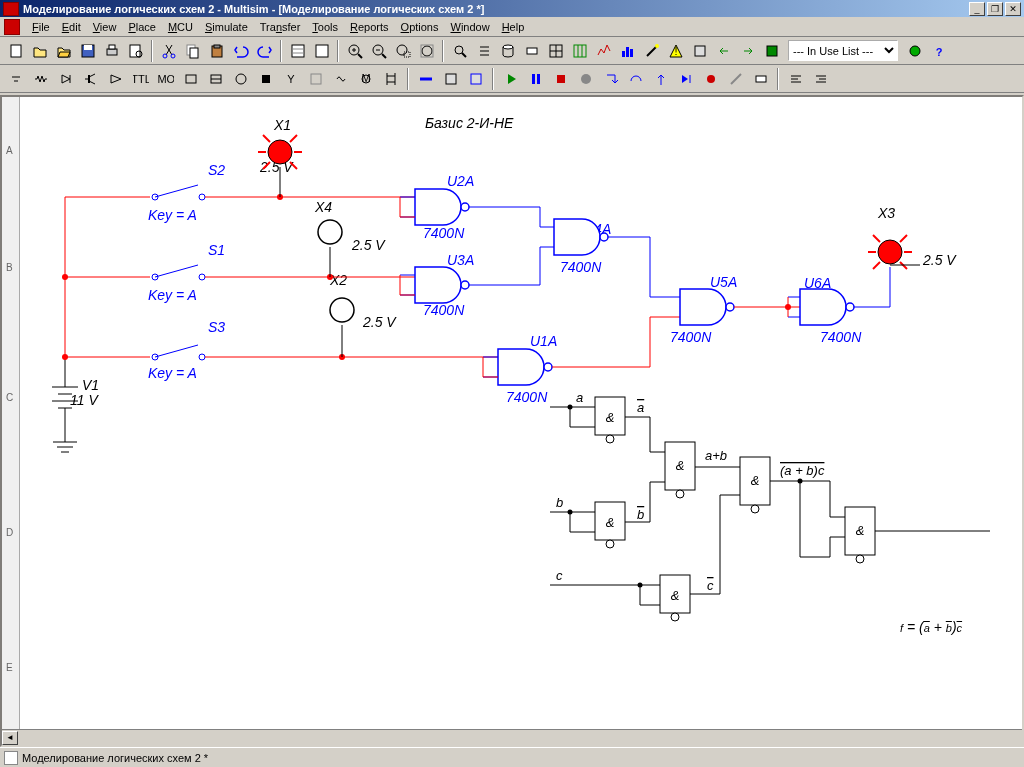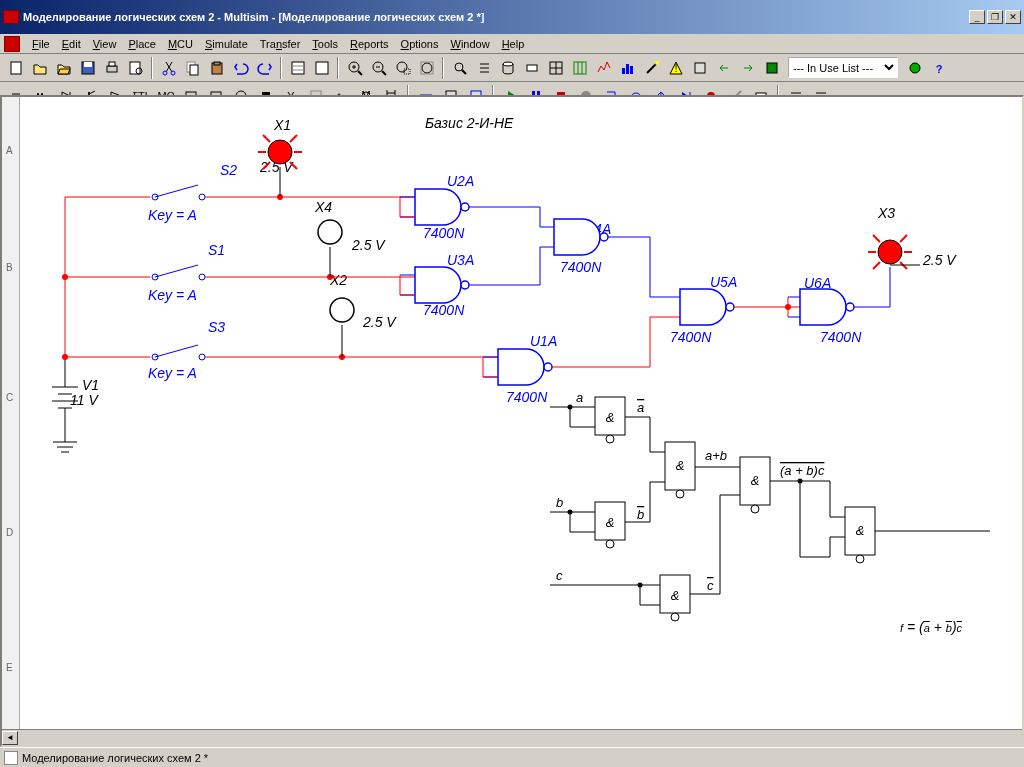--- a/index.html
+++ b/index.html
@@ -1,18 +1,18 @@
 <!DOCTYPE html>
 <html><head>
 <meta charset="utf-8">
 <style>
 * { margin: 0; padding: 0; box-sizing: border-box; font-family: Tahoma, Arial, sans-serif; font-size: 11px; }
 body { background: #d4d0c8; width: 1024px; height: 767px; overflow: hidden; position: relative; }
 
-.titlebar { background: linear-gradient(to right, #0a246a, #a6caf0); color: #fff; height: 34px; display: flex; align-items: center; padding: 0 3px; }
+.titlebar { background: linear-gradient(to right, #0a246a, #a6caf0); color: #fff; height: 17px; display: flex; align-items: center; padding: 0 3px; }
 .titlebar-icon { width: 16px; height: 14px; background: #c00; margin-right: 4px; display: inline-block; border: 1px solid #800; }
 .titlebar-text { flex: 1; font-weight: bold; }
 .win-controls { display: flex; gap: 2px; }
 .win-btn { width: 16px; height: 14px; background: #d4d0c8; border: 1px solid #fff; border-right-color: #404040; border-bottom-color: #404040; display: flex; align-items: center; justify-content: center; font-size: 9px; font-family: Arial; color: #000; }
 
 .menubar { background: #d4d0c8; height: 20px; display: flex; align-items: center; padding: 0 4px; border-bottom: 1px solid #808080; }
 .menu-icon { width: 16px; height: 16px; margin-right: 6px; display: inline-block; background: #c00; border: 1px solid #800; }
 .menu-item { padding: 2px 6px; cursor: default; }
 .menu-item u { text-decoration: underline; }
 
@@ -475,21 +475,21 @@
     <div class="rlabel" style="top:430px">D</div>
     <div class="rlabel" style="top:565px">E</div>
   </div>
   <div class="canvas">
 
     <div class="label" style="left:405px;top:18px">Базис 2-И-НЕ</div>
     <div class="label" style="left:254px;top:20px">X1</div>
     <div class="label" style="left:295px;top:102px">X4</div>
     <div class="label" style="left:310px;top:175px">X2</div>
     <div class="label" style="left:858px;top:108px">X3</div>
-    <div class="label label-blue" style="left:200px;top:65px">S2</div>
+    <div class="label label-blue" style="left:188px;top:65px">S2</div>
     <div class="label label-blue" style="left:188px;top:145px">S1</div>
     <div class="label label-blue" style="left:188px;top:222px">S3</div>
     <div class="label label-blue" style="left:128px;top:110px">Key = A</div>
     <div class="label label-blue" style="left:128px;top:190px">Key = A</div>
     <div class="label label-blue" style="left:128px;top:268px">Key = A</div>
     <div class="label" style="left:62px;top:280px">V1</div>
     <div class="label" style="left:50px;top:295px">11 V</div>
     <div class="label" style="left:240px;top:62px">2.5 V</div>
     <div class="label" style="left:332px;top:140px">2.5 V</div>
     <div class="label" style="left:343px;top:217px">2.5 V</div>

